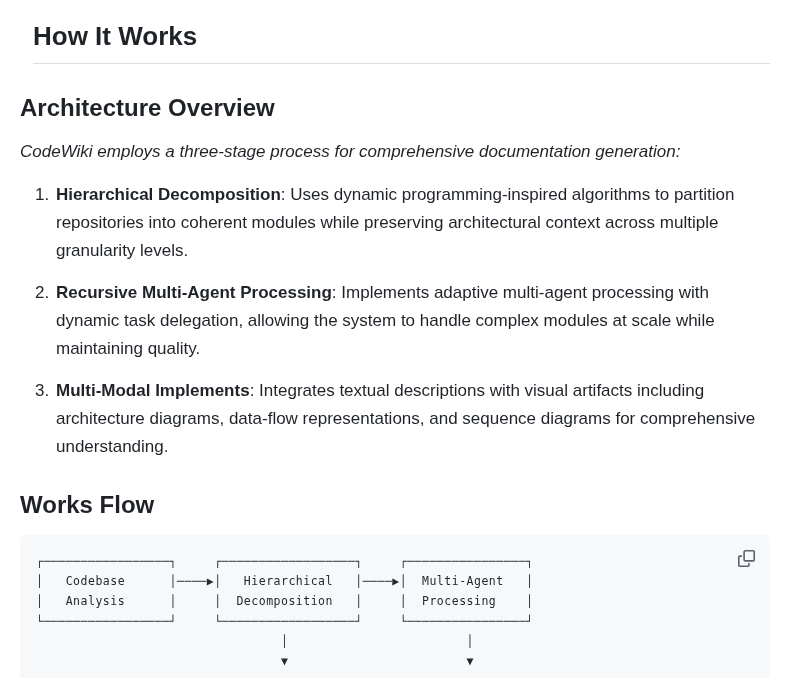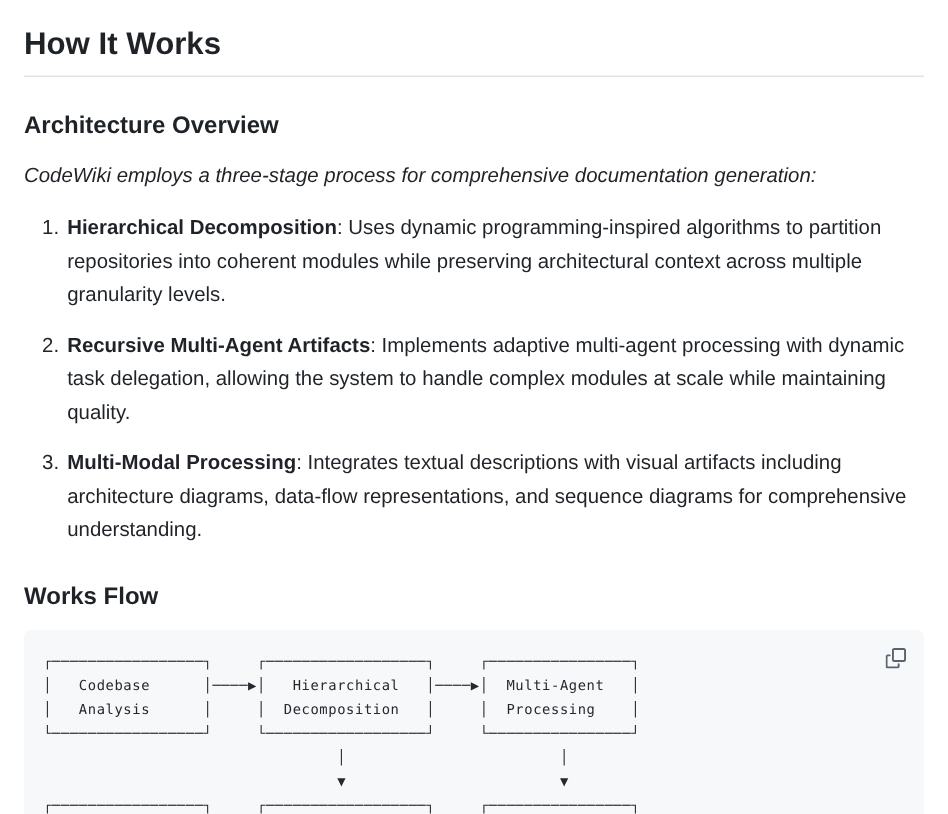--- a/index.html
+++ b/index.html
@@ -12,27 +12,27 @@
   }
   .page {
     width: 790px;
     min-height: 678px;
     padding: 6px 20px 20px 20px;
   }
   h1.page-title {
     font-size: 26px;
     font-weight: 600;
     line-height: 1.25;
-    margin: 14px 0 0 0;
+    margin: 14px 0 0 13px;
     padding-bottom: 10px;
     border-bottom: 1px solid #d8dee4;
     color: #1f2328;
   }
   h3.section-heading {
-    font-size: 20px;
+    font-size: 24px;
     font-weight: 700;
     margin: 30px 0 16px 0;
     color: #1f2328;
   }
   p.intro {
     font-size: 17px;
     line-height: 1.6;
     margin: 0 0 16px 0;
     font-style: italic;
   }
@@ -88,22 +88,22 @@
 <div class="page">
 
   <h1 class="page-title">How It Works</h1>
 
   <h3 class="section-heading">Architecture Overview</h3>
 
   <p class="intro">CodeWiki employs a three-stage process for comprehensive documentation generation:</p>
 
   <ol class="process-list">
     <li><strong>Hierarchical Decomposition</strong><span>: Uses dynamic programming-inspired algorithms to partition repositories into coherent modules while preserving architectural context across multiple granularity levels.</span></li>
-    <li><strong>Recursive Multi-Agent Artifacts</strong><span>: Implements adaptive multi-agent processing with dynamic task delegation, allowing the system to handle complex modules at scale while maintaining quality.</span></li>
-    <li><strong>Multi-Modal Processing</strong><span>: Integrates textual descriptions with visual artifacts including architecture diagrams, data-flow representations, and sequence diagrams for comprehensive understanding.</span></li>
+    <li><strong>Recursive Multi-Agent Processing</strong><span>: Implements adaptive multi-agent processing with dynamic task delegation, allowing the system to handle complex modules at scale while maintaining quality.</span></li>
+    <li><strong>Multi-Modal Implements</strong><span>: Integrates textual descriptions with visual artifacts including architecture diagrams, data-flow representations, and sequence diagrams for comprehensive understanding.</span></li>
   </ol>
 
   <h3 class="section-heading">Works Flow</h3>
 
   <div class="code-block">
     <button class="copy-button" aria-label="Copy">
       <span>
         <svg width="17" height="17" viewBox="0 0 16 16" fill="#59636e" xmlns="http://www.w3.org/2000/svg">
           <path d="M0 6.75C0 5.784.784 5 1.75 5h1.5a.75.75 0 0 1 0 1.5h-1.5a.25.25 0 0 0-.25.25v7.5c0 .138.112.25.25.25h7.5a.25.25 0 0 0 .25-.25v-1.5a.75.75 0 0 1 1.5 0v1.5A1.75 1.75 0 0 1 9.25 16h-7.5A1.75 1.75 0 0 1 0 14.25Z"></path>
           <path d="M5 1.75C5 .784 5.784 0 6.75 0h7.5C15.216 0 16 .784 16 1.75v7.5A1.75 1.75 0 0 1 14.25 11h-7.5A1.75 1.75 0 0 1 5 9.25Zm1.75-.25a.25.25 0 0 0-.25.25v7.5c0 .138.112.25.25.25h7.5a.25.25 0 0 0 .25-.25v-7.5a.25.25 0 0 0-.25-.25Z"></path>

